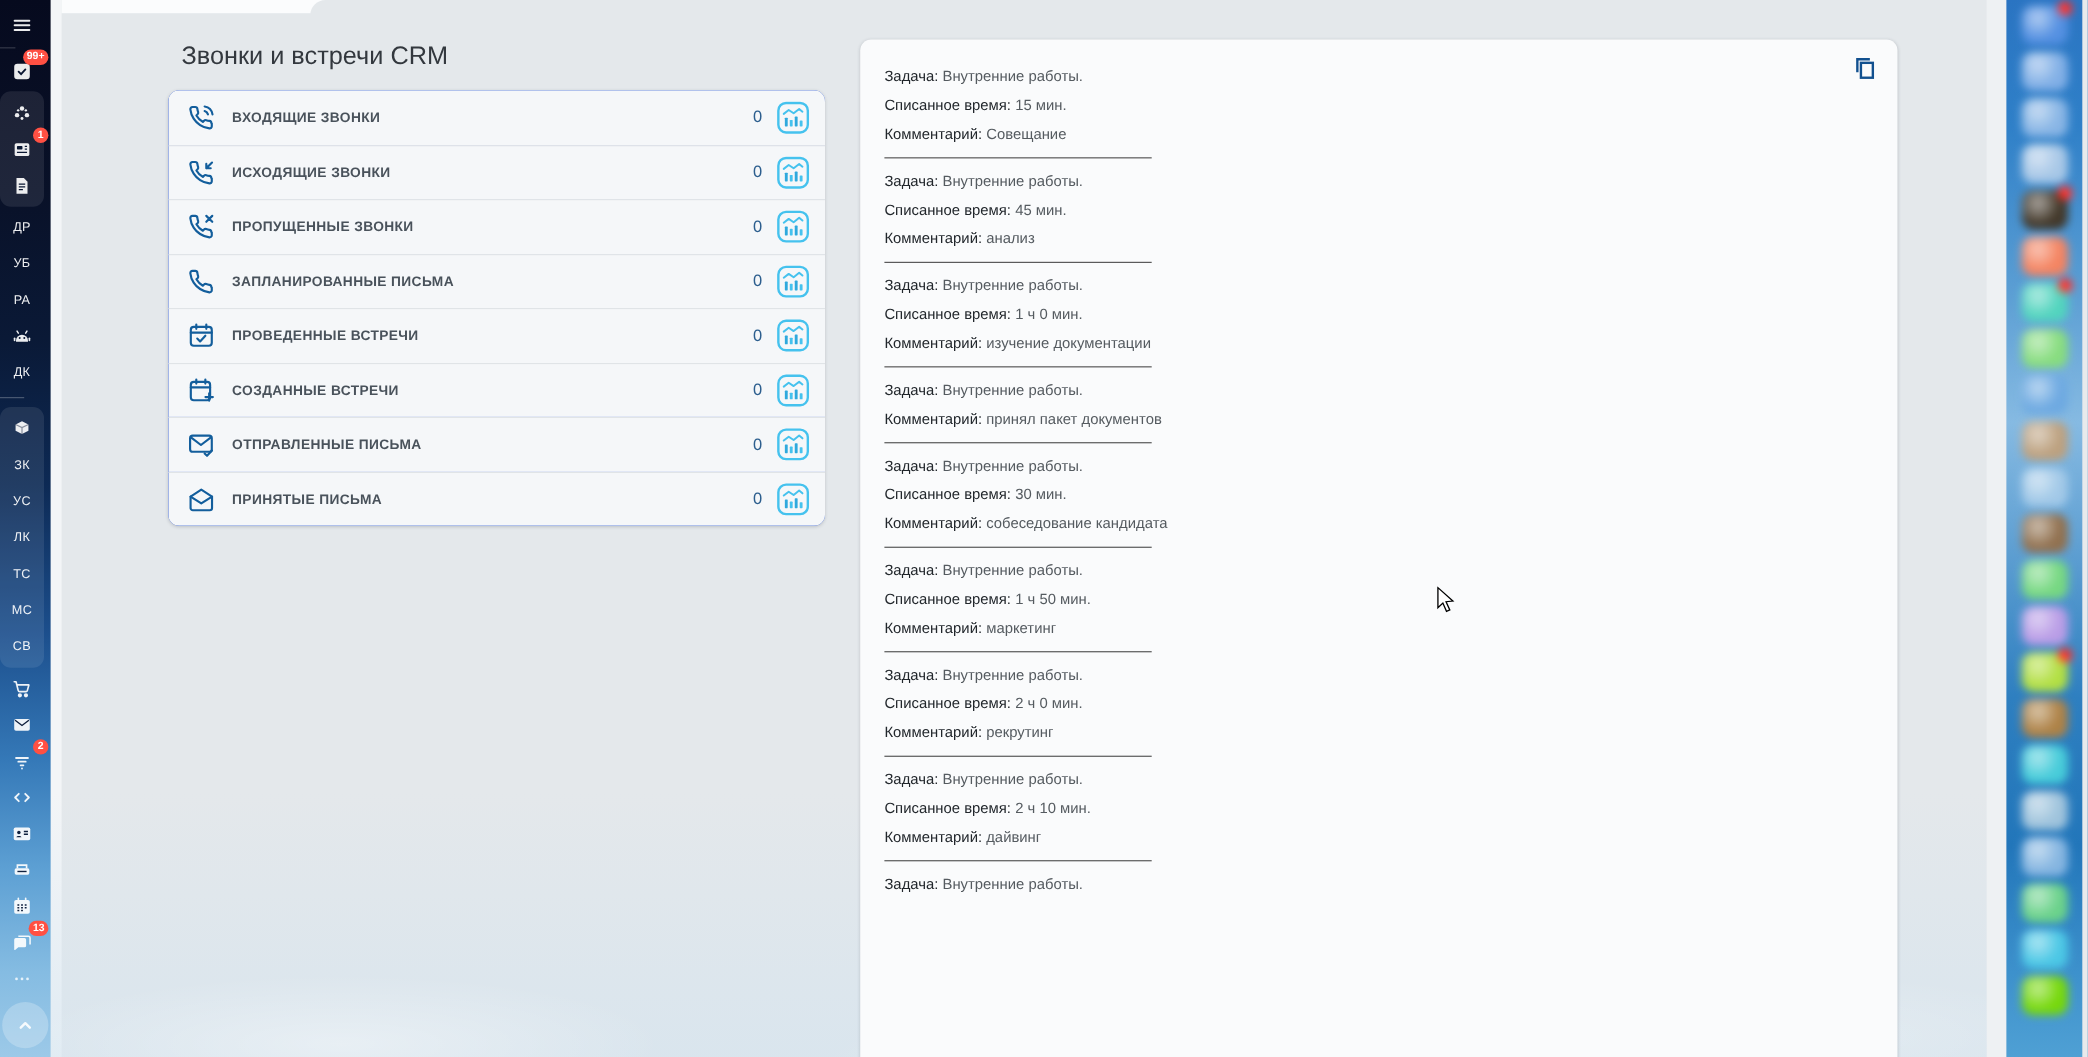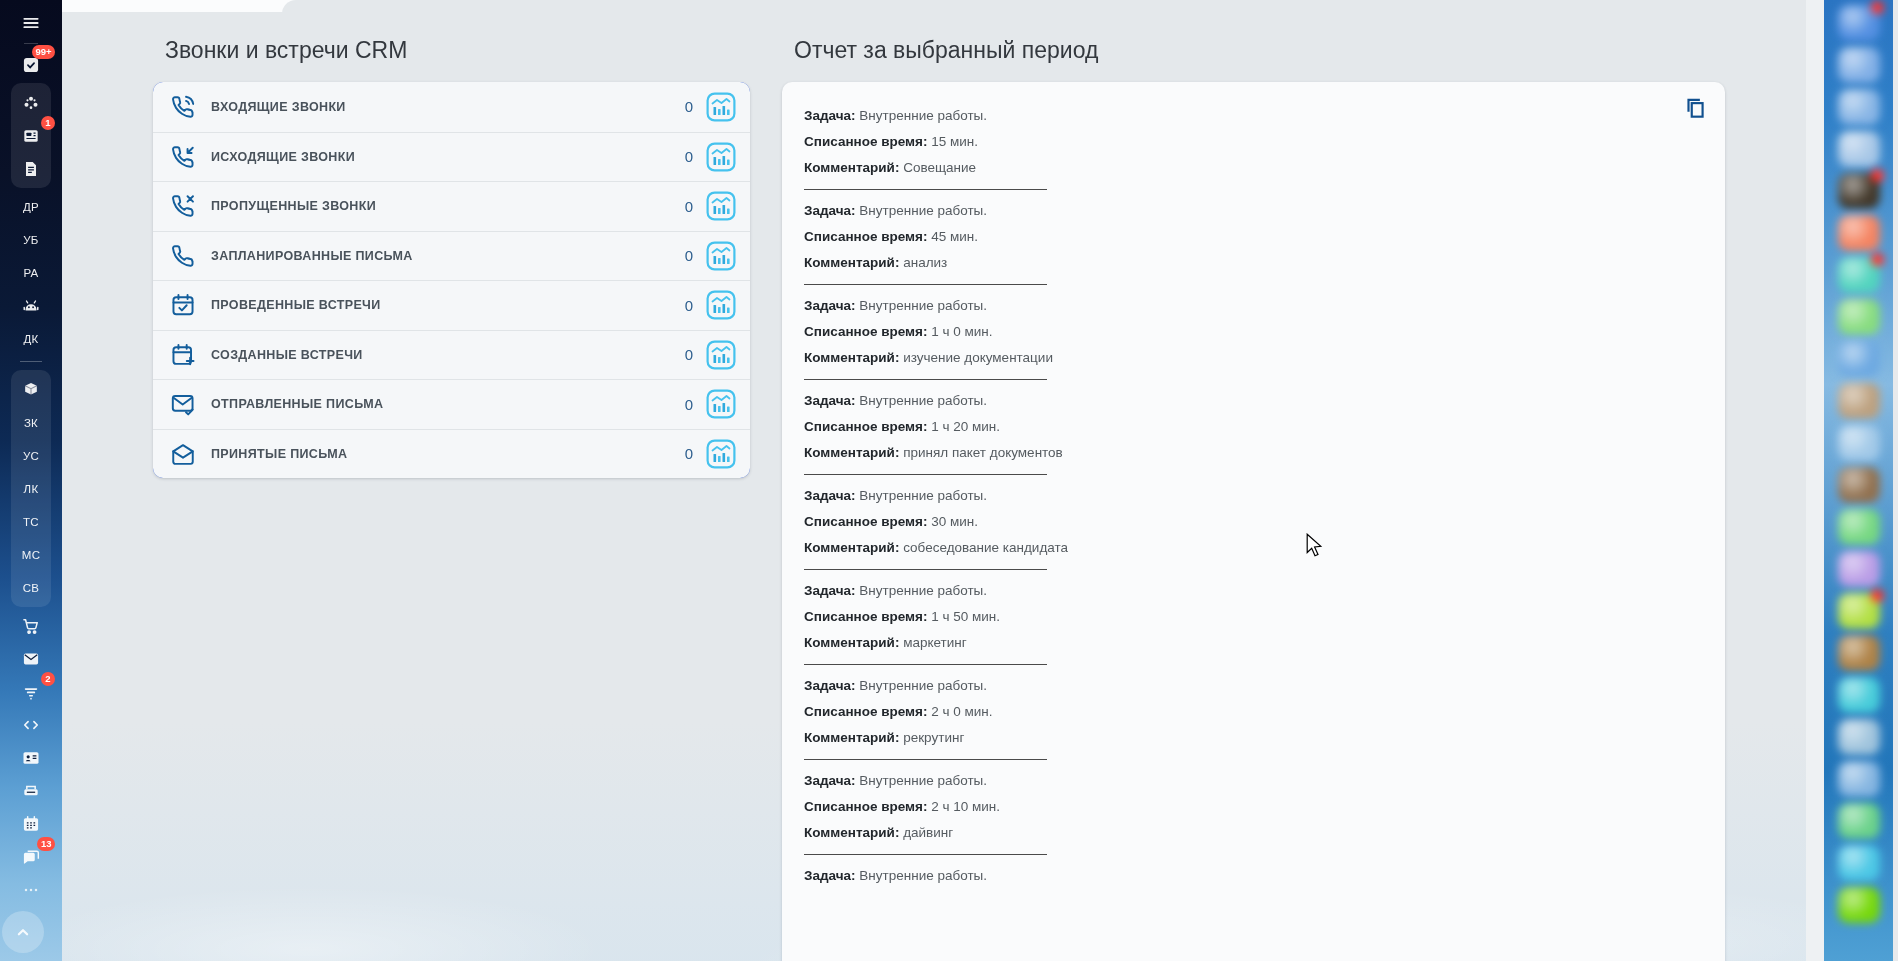--- a/index.html
+++ b/index.html
@@ -13,22 +13,22 @@
   .gray-high{position:absolute;left:282px;top:0;right:56px;height:24px;background:#e4e8eb;border-top-left-radius:14px;}
   .scroll-track{position:absolute;right:74px;top:0;width:18px;height:100%;background:#eef1f3;}
   .clouds{position:absolute;left:46px;right:92px;bottom:0;height:240px;pointer-events:none;
     background:
       radial-gradient(ellipse 420px 90px at 15% 95%, rgba(255,255,255,.38), transparent 70%),
       radial-gradient(ellipse 520px 110px at 60% 105%, rgba(255,255,255,.30), transparent 70%),
       radial-gradient(ellipse 380px 80px at 90% 92%, rgba(255,255,255,.25), transparent 70%),
       linear-gradient(180deg, rgba(214,228,238,0) 0%, rgba(209,227,240,.55) 100%);}
 
   
-  .sidebar{position:absolute;left:0;top:0;width:62px;height:100%;z-index:30;
-    display:flex;flex-direction:column;align-items:center;padding-top:6px;
+  .sidebar{position:absolute;left:0;top:0;width:46px;height:100%;z-index:30;
+    display:flex;flex-direction:column;align-items:flex-start;padding-top:6px;
     background:linear-gradient(180deg,#060a1e 0%,#091128 18%,#0a1936 32%,#0d2a55 46%,
                #1c4f8d 60%,#3579b8 72%,#5c9fd3 82%,#85bce2 92%,#9cc9e8 100%);}
   .sb-item{position:relative;width:40px;height:33px;display:flex;align-items:center;justify-content:center;cursor:pointer;flex:0 0 auto;}
   .sb-item .icon{width:20px;height:20px;display:block;opacity:.92;}
   .sb-item .icon svg{width:100%;height:100%;display:block;}
   .sb-text{font-size:11.5px;font-weight:normal;color:rgba(255,255,255,.93);letter-spacing:.3px;}
   .sb-divider{width:22px;height:0;border-top:1px solid rgba(255,255,255,.28);margin:6px 0;flex:0 0 auto;}
   .sb-divider.short{width:14px;border-top-color:rgba(255,255,255,.2);margin:4px 0;}
   .sb-group{background:rgba(255,255,255,.09);border-radius:10px;padding:3px 0;margin:2px 0;
     display:flex;flex-direction:column;align-items:center;flex:0 0 auto;}
@@ -62,21 +62,21 @@
   .row-count{font-size:15px;color:#2c5e8e;margin-right:13px;}
   .chart-btn{width:30px;height:30px;flex:0 0 auto;cursor:pointer;}
   .chart-btn svg{width:100%;height:100%;display:block;}
 
   .report-section{position:absolute;left:782px;top:36px;width:943px;z-index:10;}
   .report-card{position:relative;background:#fafbfc;border-radius:10px;box-shadow:0 1px 3px rgba(50,60,75,.22);
     min-height:1100px;padding:26px 40px 20px 22px;}
   .copy-btn{position:absolute;top:13px;right:17px;width:26px;height:26px;cursor:pointer;}
   .copy-btn svg{width:100%;height:100%;display:block;}
   .entry-line{font-size:13.5px;line-height:16px;margin-bottom:10px;color:#555b60;}
-  .entry-line b{color:#22272c;font-weight:bold;}
+  .entry-line b{color:#22272c;font-weight:normal;}
   .entry-divider{width:243px;border-top:1px solid #4a4a4a;margin:13px 0 13px 0;}
 
   
   .cursor{position:absolute;left:1306px;top:533px;z-index:50;pointer-events:none;}
 </style>
 </head>
 <body>
 
 <div id="stage">
   <div class="col-light"></div>
@@ -247,21 +247,20 @@
               <rect x="12" y="17" width="2.6" height="6" rx=".6" fill="#45c2ee"></rect>
               <rect x="16.5" y="14" width="2.6" height="9" rx=".6" fill="#2fa9dd"></rect>
               <rect x="21" y="17.5" width="2.6" height="5.5" rx=".6" fill="#45c2ee"></rect>
             </svg>
           </span>
   </div>
       </div>
   </section>
 
   <section class="report-section">
-    <h1 class="section-title">Отчет за выбранный период</h1>
     <div class="report-card">
       <span class="copy-btn icon" id="copy-btn">
           <svg viewBox="0 0 24 24" fill="none" stroke="#11508f" stroke-width="2">
             <path d="M6 15.5V4.5h10.5"></path>
             <rect x="9" y="7.5" width="10" height="12.5"></rect>
           </svg>
         </span>
       <div id="report-entries">
           <div class="entry">
             <div class="entry-line"><b>Задача:</b> <span>Внутренние работы.</span></div>
@@ -276,21 +275,20 @@
             <div class="entry-divider"></div>
           </div>
           <div class="entry">
             <div class="entry-line"><b>Задача:</b> <span>Внутренние работы.</span></div>
             <div class="entry-line"><b>Списанное время:</b> <span>1 ч 0 мин.</span></div>
             <div class="entry-line"><b>Комментарий:</b> <span>изучение документации</span></div>
             <div class="entry-divider"></div>
           </div>
           <div class="entry">
             <div class="entry-line"><b>Задача:</b> <span>Внутренние работы.</span></div>
-            <div class="entry-line"><b>Списанное время:</b> <span>1 ч 20 мин.</span></div>
             <div class="entry-line"><b>Комментарий:</b> <span>принял пакет документов</span></div>
             <div class="entry-divider"></div>
           </div>
           <div class="entry">
             <div class="entry-line"><b>Задача:</b> <span>Внутренние работы.</span></div>
             <div class="entry-line"><b>Списанное время:</b> <span>30 мин.</span></div>
             <div class="entry-line"><b>Комментарий:</b> <span>собеседование кандидата</span></div>
             <div class="entry-divider"></div>
           </div>
           <div class="entry">

